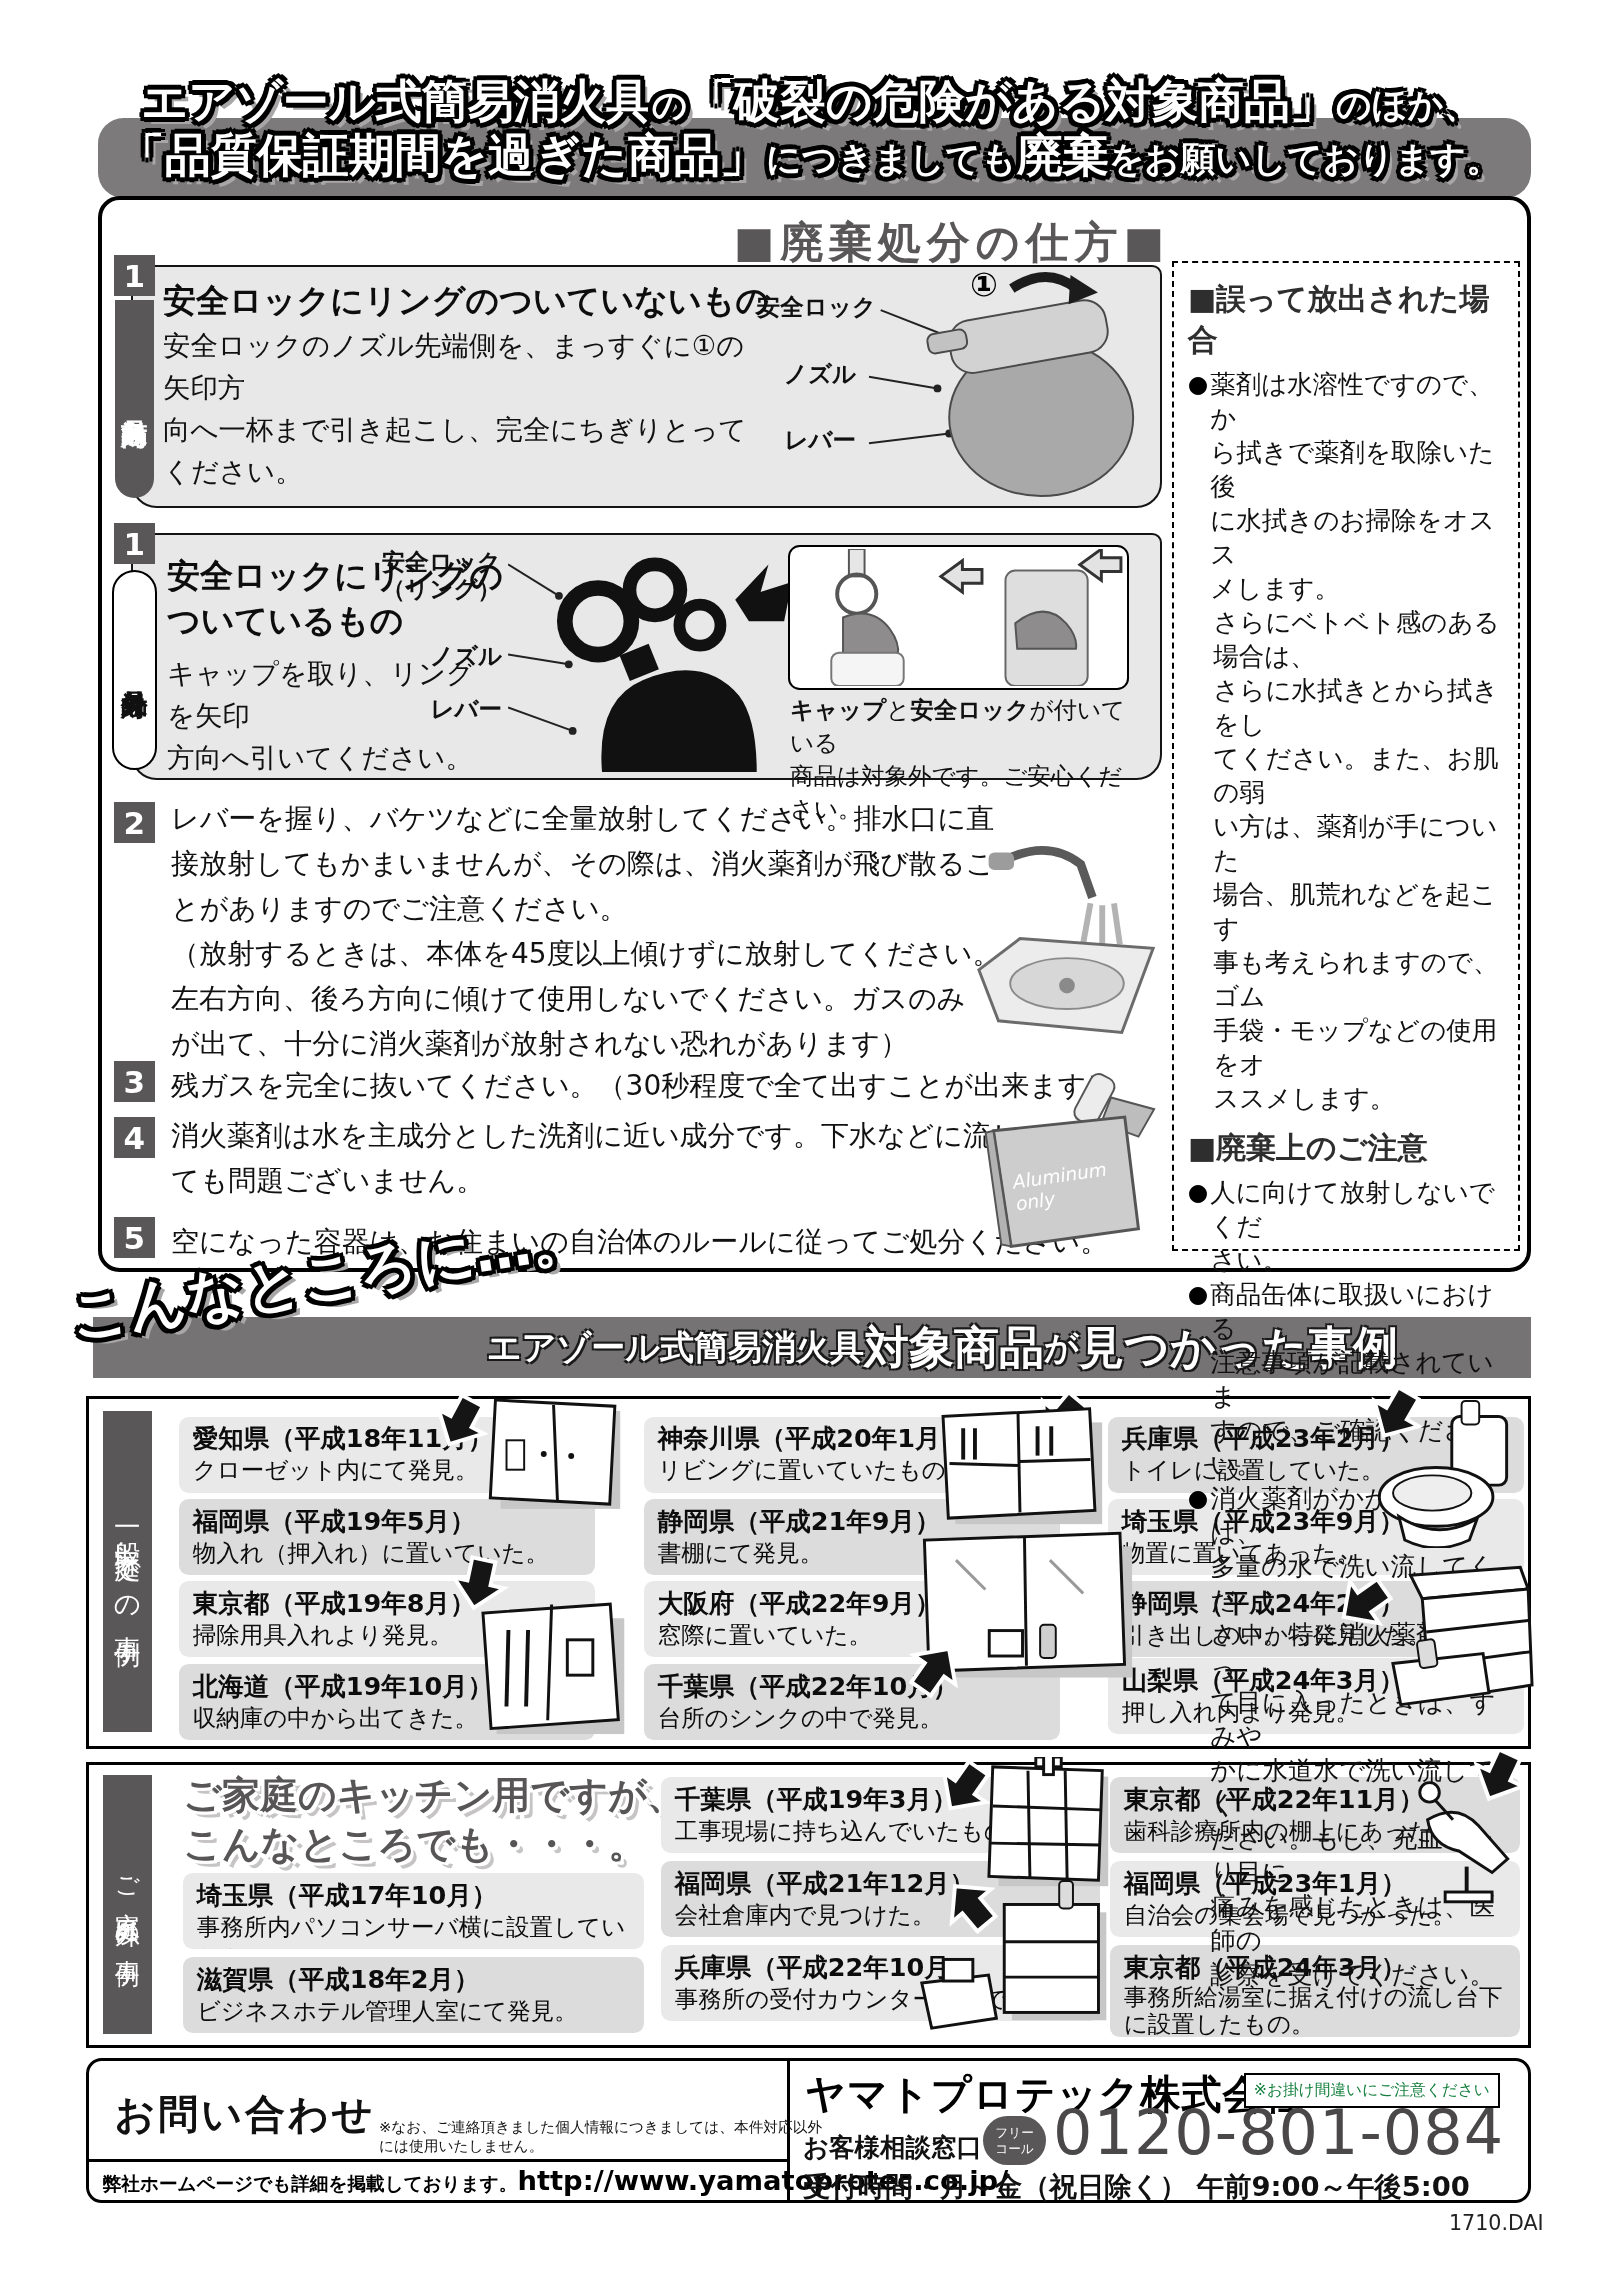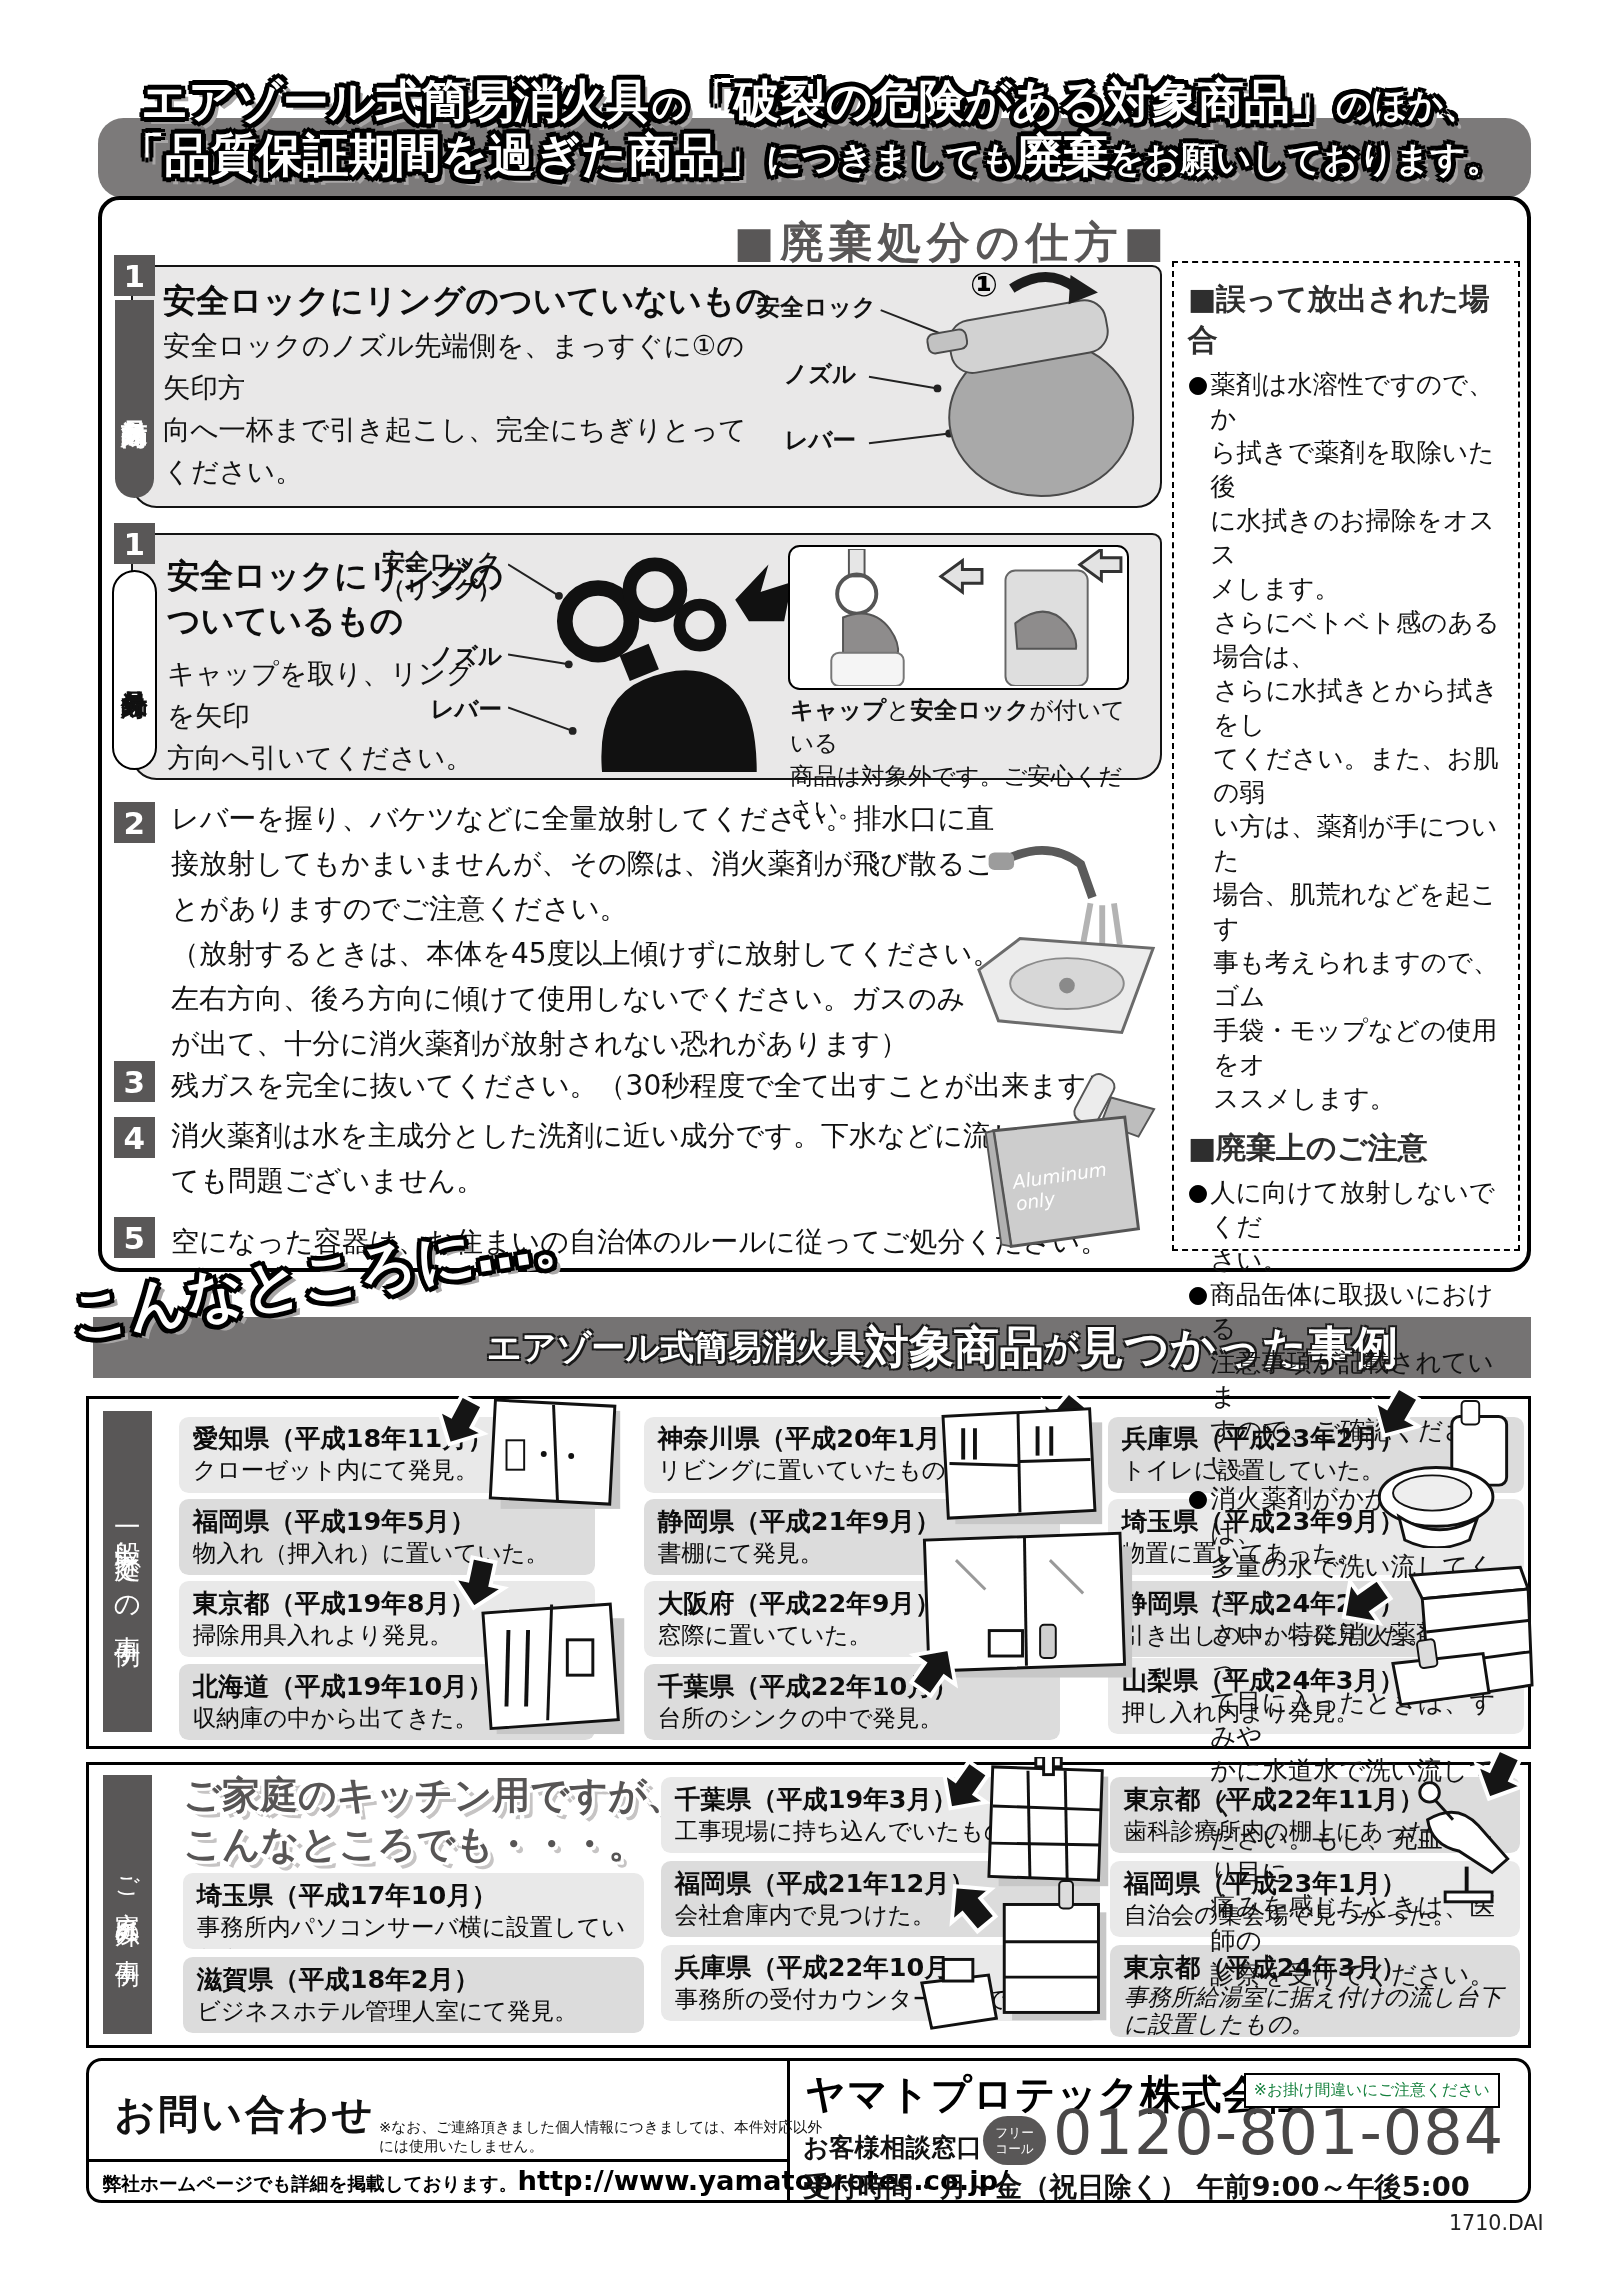--- a/index.html
+++ b/index.html
@@ -392,21 +392,21 @@
     <div class="ab cell alt" style="left:1021px;top:11.8px;width:410px;">
         <div class="ct">東京都（平成22年11月）</div>
         <div class="cd">歯科診療所内の棚上にあったもの。</div>
       </div>
     <div class="ab cell" style="left:1021px;top:96px;width:410px;">
         <div class="ct">福岡県（平成23年1月）</div>
         <div class="cd">自治会の集会場で見つかった。</div>
       </div>
     <div class="ab cell alt" style="left:1021px;top:180px;width:410px;height:92px;">
         <div class="ct">東京都（平成24年3月）</div>
-        <div class="cd" style="line-height:27.4px;font-style:italic;">事務所給湯室に据え付けの流し台下に設置したもの。</div>
+        <div class="cd" style="line-height:27.4px;">事務所給湯室に据え付けの流し台下に設置したもの。</div>
       </div>
 
     <svg class="ab" style="left:845px;top:-7.8px;z-index:3;" width="186" height="137" viewBox="0 0 190 140">
       <g transform="translate(6,6) rotate(35 24 24)">
           <polygon points="14,0 38,0 38,24 52,24 26,50 0,24 14,24" fill="#151515" stroke="#fff" stroke-width="4"></polygon>
         </g>
       <rect x="66" y="20" width="112" height="112" fill="#c7c7c7"></rect>
       <rect x="58" y="12" width="112" height="112" fill="#fff" stroke="#111" stroke-width="3" transform="rotate(2 114 68)"></rect>
       <line x1="60" y1="50" x2="170" y2="54" stroke="#111" stroke-width="3"></line>
       <line x1="58" y1="88" x2="170" y2="90" stroke="#111" stroke-width="3"></line>

